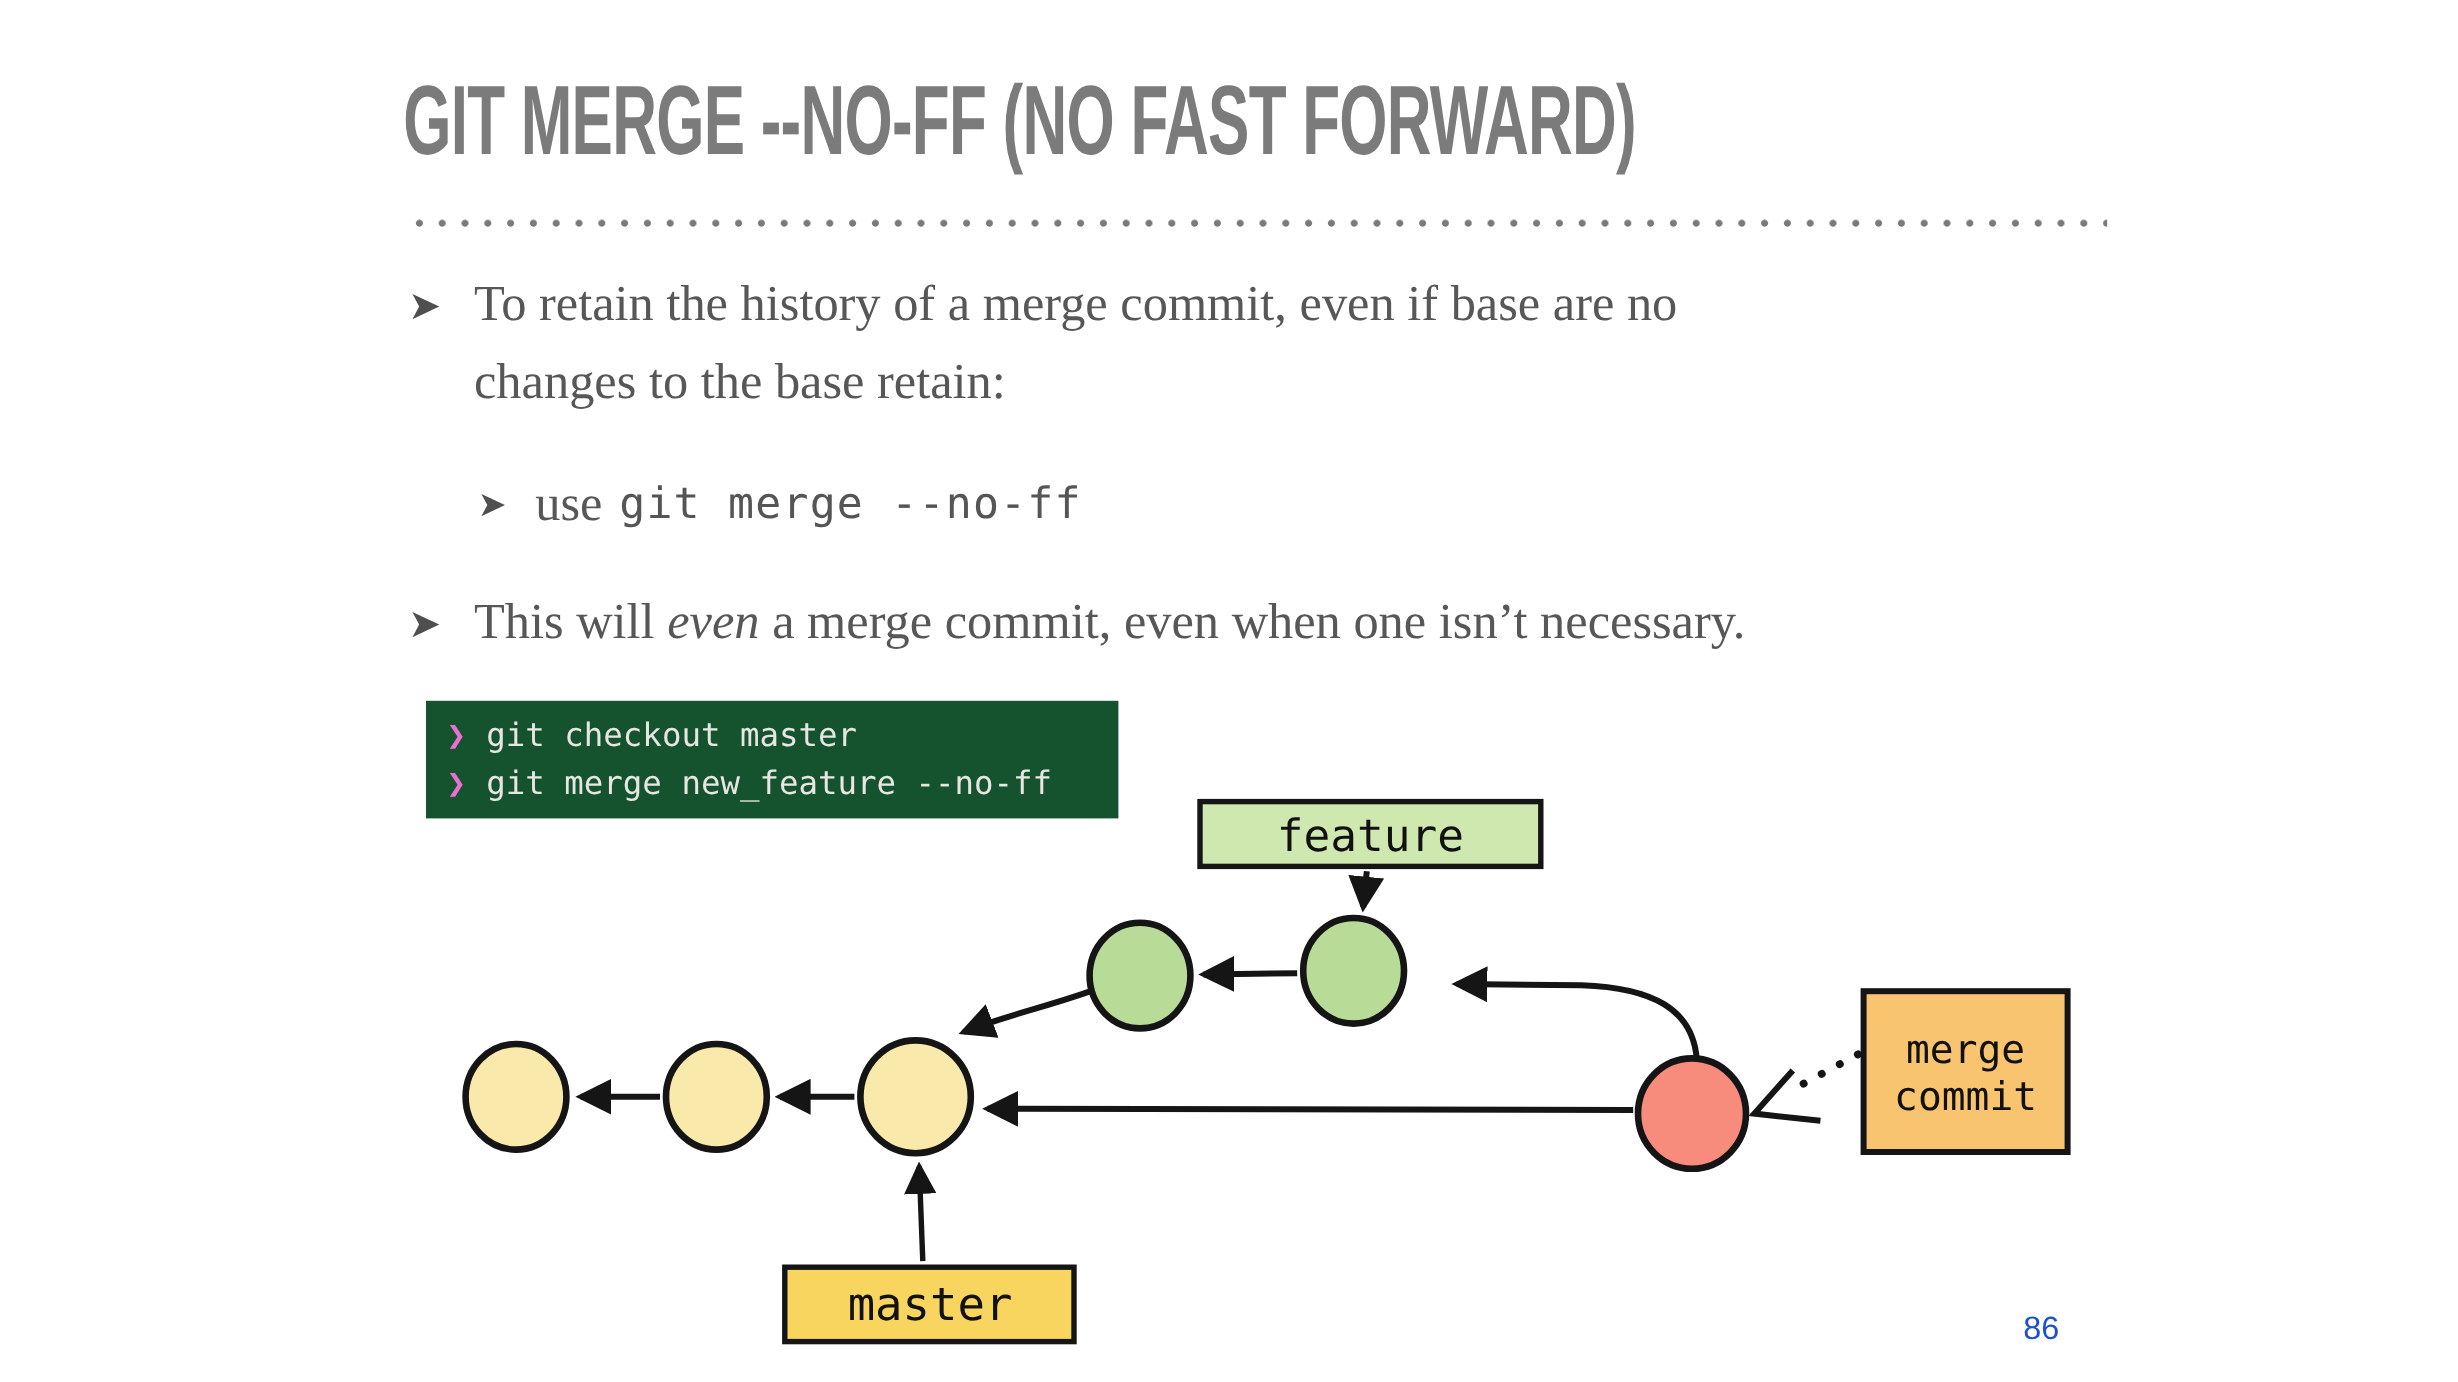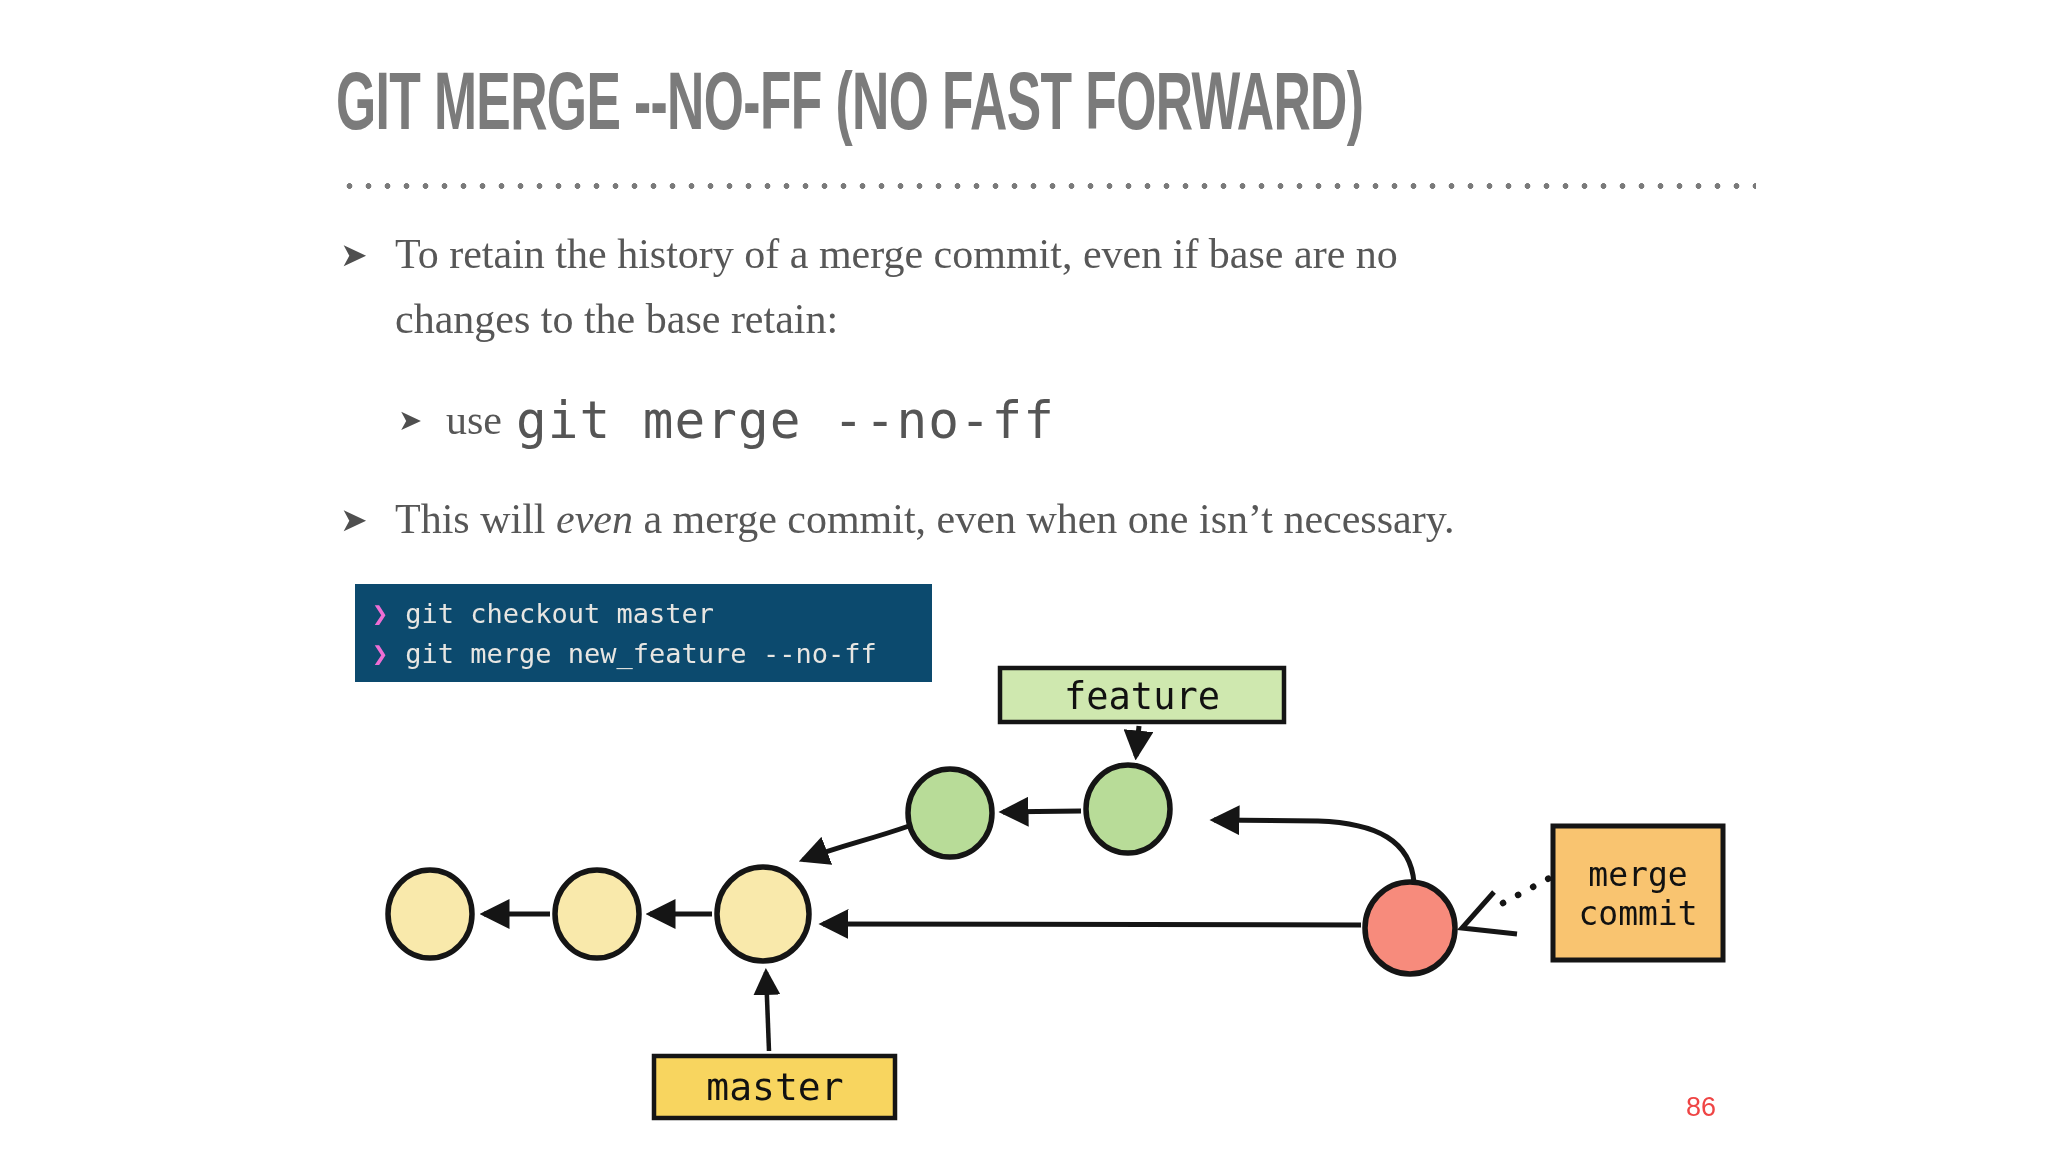--- a/index.html
+++ b/index.html
@@ -31,43 +31,43 @@
     font-family:"DejaVu Sans",sans-serif;
     font-size:33px;line-height:65px;color:#4f4f4f;
     width:55px;flex:0 0 55px;
   }
   .bullet-1{left:340px;top:222px;width:1460px;}
   .bullet-2{left:398px;top:388px;}
   .bullet-2 .marker{font-size:29px;width:48px;flex:0 0 48px;}
   .bullet-3{left:340px;top:487px;width:1560px;}
   .inline-code{
     font-family:"DejaVu Sans Mono",monospace;
-    font-size:51px;color:#555555;margin-left:14px;letter-spacing:1px;
+    font-size:36px;color:#555555;margin-left:14px;letter-spacing:1px;
   }
   .em-italic{font-style:italic;}
   
   .terminal{
     position:absolute;left:355px;top:584px;width:577px;height:98px;
-    box-sizing:border-box;background:#0c4a6e;
+    box-sizing:border-box;background:#14532d;
     padding:10px 0 0 17px;
     font-family:"DejaVu Sans Mono",monospace;
     font-size:27px;line-height:40px;color:#e8e6e2;
     white-space:nowrap;
   }
   .terminal .prompt{color:#ee6ed4;font-weight:700;margin-right:17px;}
   
   .diagram-svg{position:absolute;left:0;top:0;}
   .node-label{
     font-family:"DejaVu Sans Mono",monospace;
     fill:#111111;text-anchor:middle;
   }
   
   .page-number{
     position:absolute;left:1686px;top:1092px;
-    font-size:27px;color:#ef4444;
+    font-size:27px;color:#1d4ed8;
   }
 </style>
 </head>
 <body>
 
 <div class="slide-title">GIT MERGE --NO-FF (NO FAST FORWARD)</div>
 <div class="title-divider"></div>
 
 <div class="bullet bullet-1">
   <span class="marker">➤</span>

